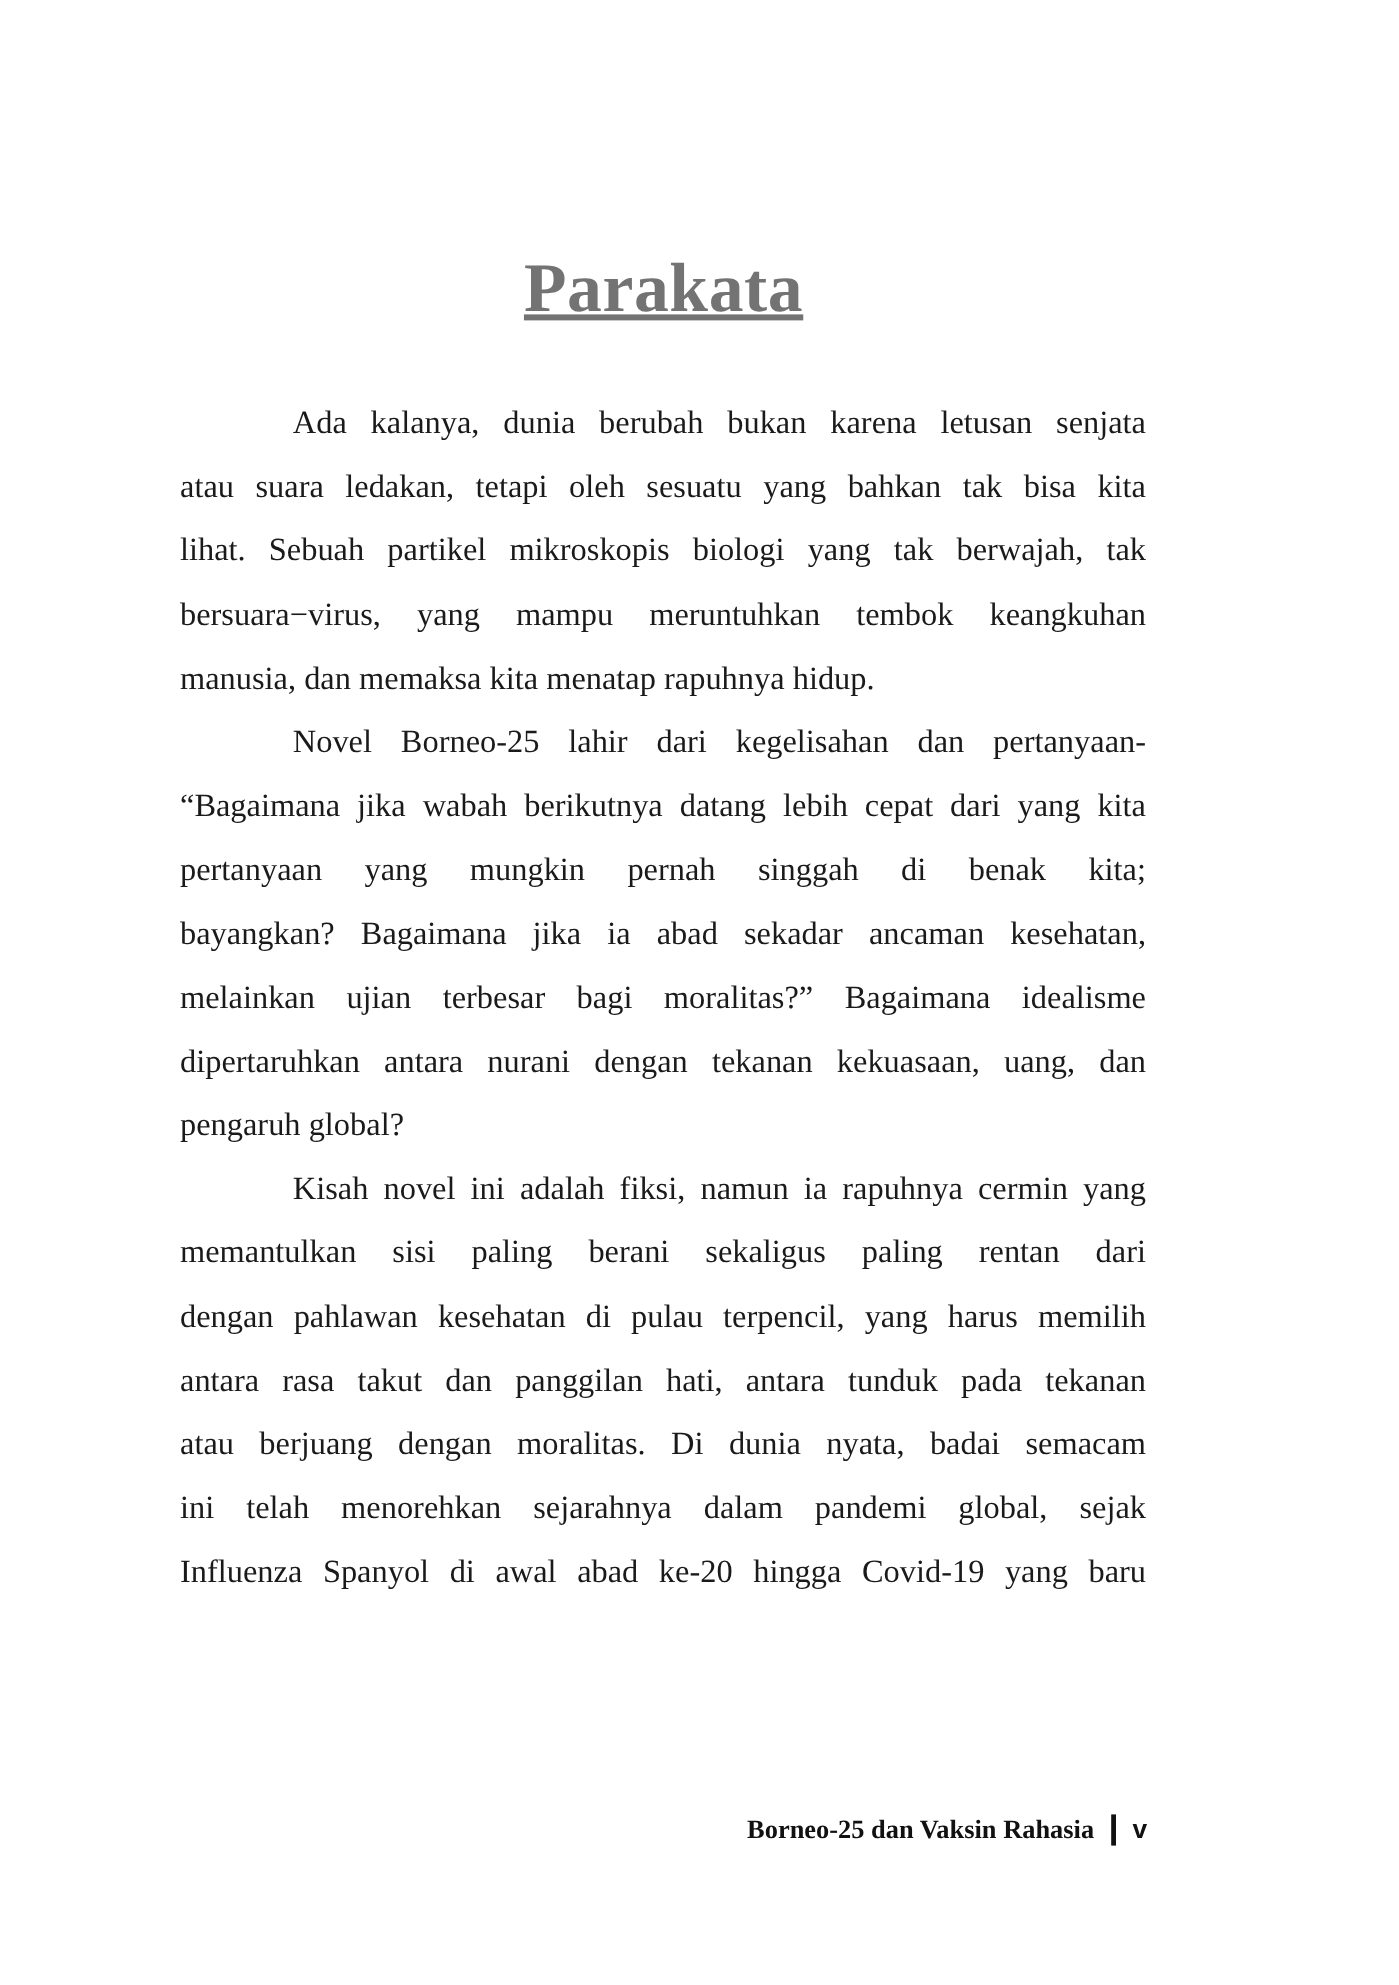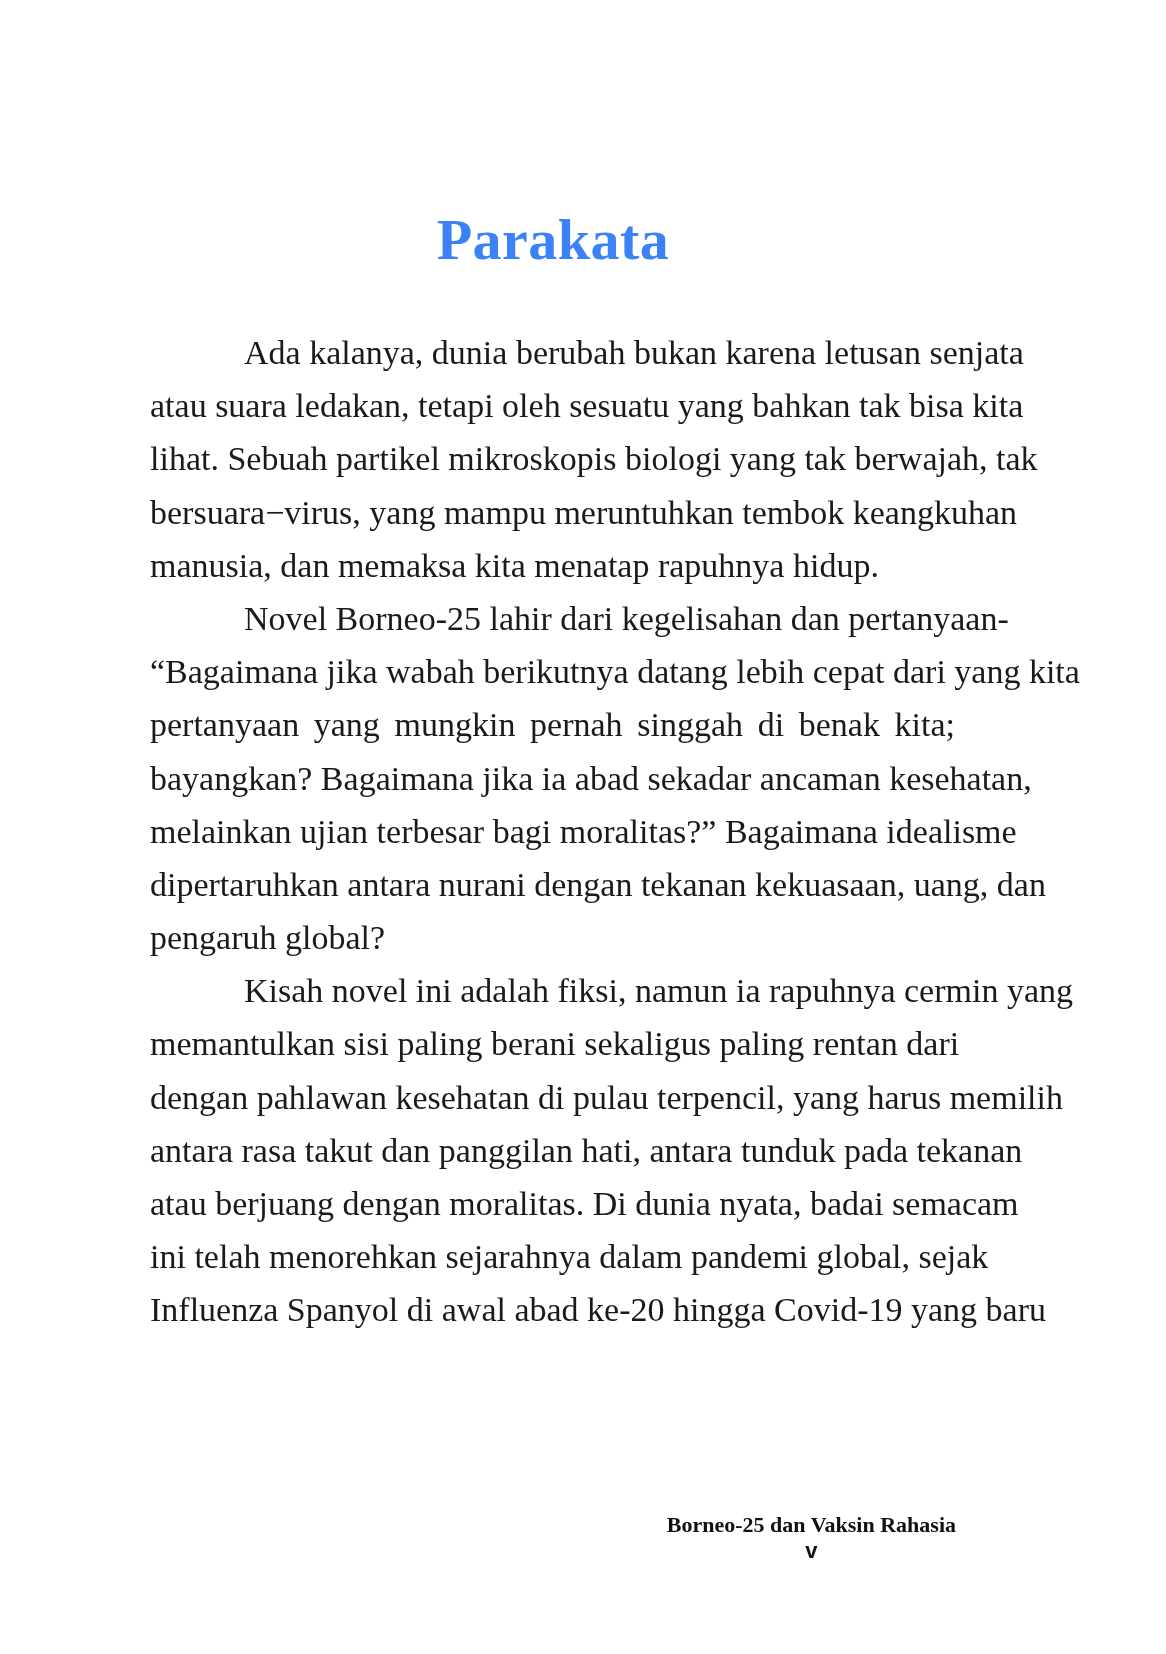--- a/index.html
+++ b/index.html
@@ -1,34 +1,34 @@
 <!DOCTYPE html>
 <html><head>
   <meta charset="utf-8">
   <style>
     html, body { margin: 0; padding: 0; background: #ffffff; }
     body { width: 1166px; height: 1654px; position: relative; overflow: hidden; }
     .page { position: absolute; left: 0; top: 0; width: 1166px; height: 1654px; background: #ffffff; }
     .title {
       position: absolute; left: 0; top: 200px; width: 1106px; text-align: center;
       font-family: "Liberation Serif", "DejaVu Serif", serif; font-weight: bold;
-      font-size: 58px; color: #3b82f6; letter-spacing: 0.5px; line-height: 80px;
+      font-size: 58px; color: #737373; letter-spacing: 0.5px; line-height: 80px; text-decoration: underline;
     }
     .body {
       position: absolute; left: 150px; top: 326px; width: 805px;
-      font-family: "Liberation Serif", "DejaVu Serif", serif; font-size: 34px;
+      font-family: "Liberation Serif", "DejaVu Serif", serif; font-size: 27px;
       color: #1a1a1a; line-height: 53.2px;
     }
     .line { display: block; height: 53.2px; white-space: nowrap; text-align: justify; text-align-last: justify; }
     .line.last { text-align-last: left; }
     .line.indent { padding-left: 94px; }
     .footer {
       position: absolute; right: 210px; top: 1512px; height: 40px;
       font-family: "Liberation Serif", "DejaVu Serif", serif; font-weight: bold;
-      font-size: 22px; color: #111; display: flex; align-items: center; flex-direction: column;
+      font-size: 22px; color: #111; display: flex; 
     }
     .footer .sep { display: inline-block; width: 4px; height: 26px; background: #111; margin: 0 14px 0 14px; }
     .footer .num { font-family: "Liberation Sans", "DejaVu Sans", sans-serif; font-weight: bold; font-size: 22px; }
   </style>
 </head>
 <body>
 
 <div class="page">
   <div class="title">Parakata</div>
 

